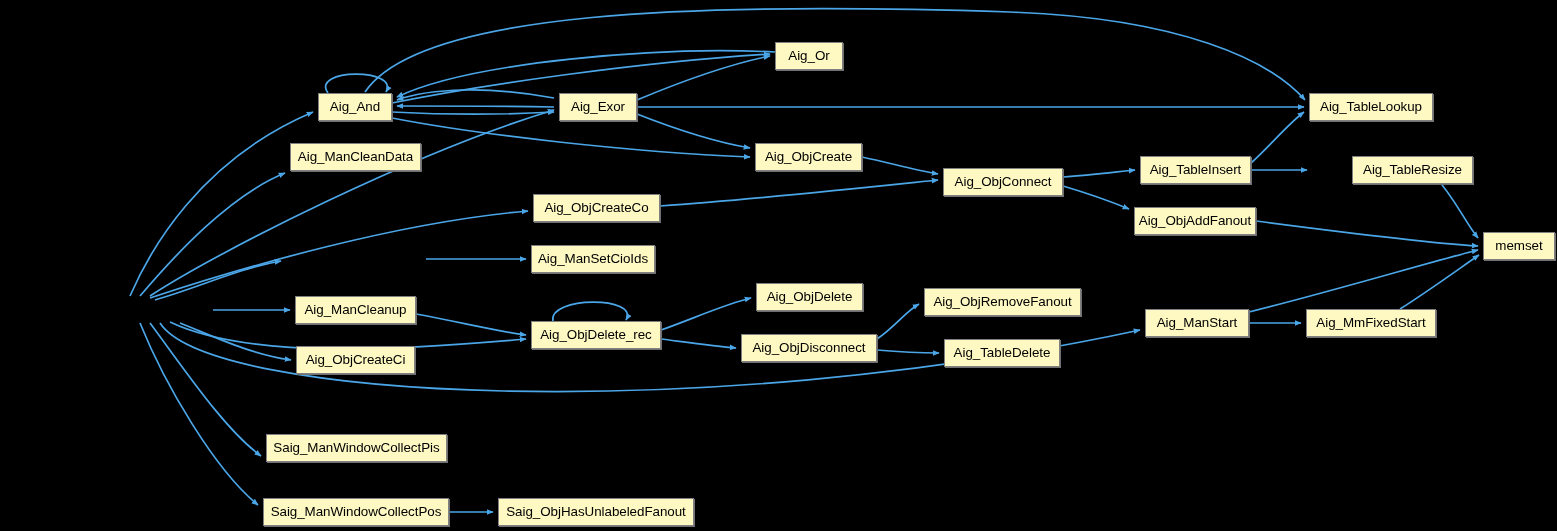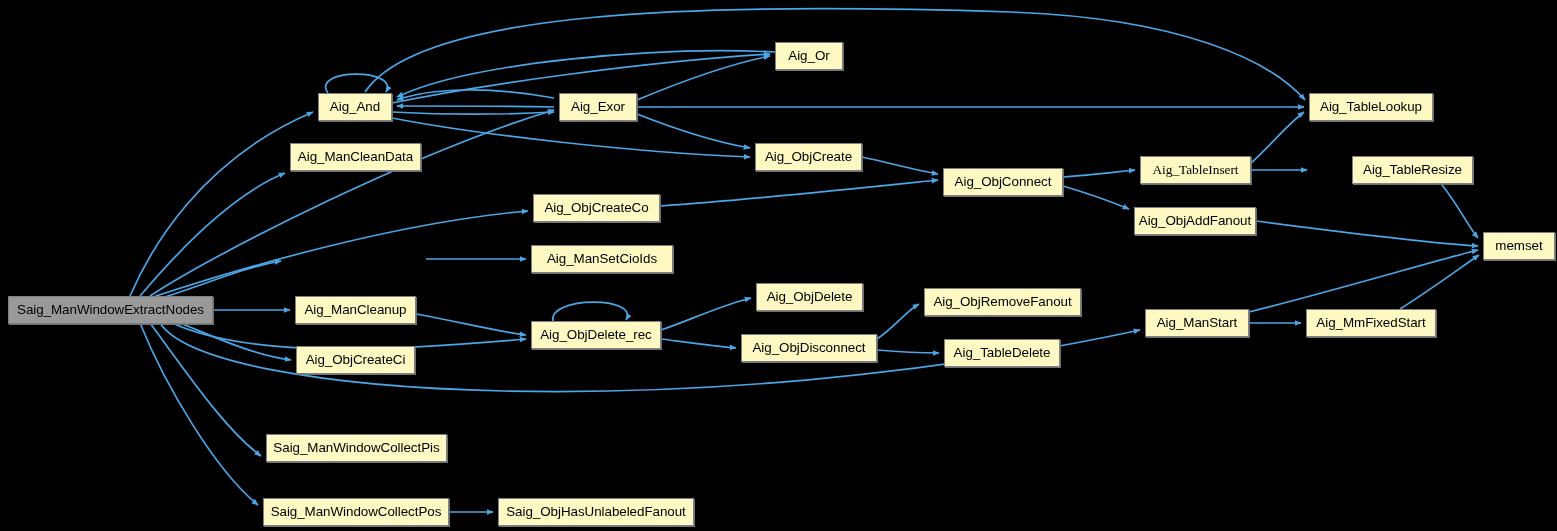--- a/index.html
+++ b/index.html
@@ -99,40 +99,39 @@
       <path d="M 1251 163 C 1270 146, 1288 124, 1304 112" fill="none" stroke="#4ba6e8" stroke-width="1.7" marker-end="url(#arrowhead)"></path>
       <path d="M 1251 170 L 1307 170" fill="none" stroke="#4ba6e8" stroke-width="1.7" marker-end="url(#arrowhead)"></path>
       <path d="M 1433 174 C 1455 198, 1465 222, 1478 238" fill="none" stroke="#4ba6e8" stroke-width="1.7" marker-end="url(#arrowhead)"></path>
       <path d="M 1256 221 C 1340 232, 1430 243, 1478 246" fill="none" stroke="#4ba6e8" stroke-width="1.7" marker-end="url(#arrowhead)"></path>
       <path d="M 1245 313 C 1330 292, 1430 262, 1478 250" fill="none" stroke="#4ba6e8" stroke-width="1.7" marker-end="url(#arrowhead)"></path>
       <path d="M 1245 323 L 1301 323" fill="none" stroke="#4ba6e8" stroke-width="1.7" marker-end="url(#arrowhead)"></path>
       <path d="M 1400 309 C 1430 290, 1460 268, 1479 255" fill="none" stroke="#4ba6e8" stroke-width="1.7" marker-end="url(#arrowhead)"></path>
       <path d="M 449 512 L 493 512" fill="none" stroke="#4ba6e8" stroke-width="1.7" marker-end="url(#arrowhead)"></path>
     </svg>
   <div id="node-layer">
-      <div class="gnode root" style="left: 8px; top: 296px; width: 205px;">Saig_ManWindowExtractNodes</div>
       <div class="gnode" style="left: 318px; top: 93px; width: 74px;">Aig_And</div>
       <div class="gnode" style="left: 290px; top: 143px; width: 131px;">Aig_ManCleanData</div>
       <div class="gnode" style="left: 295px; top: 296px; width: 121px;">Aig_ManCleanup</div>
       <div class="gnode" style="left: 296px; top: 346px; width: 119px;">Aig_ObjCreateCi</div>
       <div class="gnode" style="left: 266px; top: 434px; width: 181px;">Saig_ManWindowCollectPis</div>
       <div class="gnode" style="left: 263px; top: 498px; width: 186px;">Saig_ManWindowCollectPos</div>
       <div class="gnode" style="left: 559px; top: 93px; width: 78px;">Aig_Exor</div>
       <div class="gnode" style="left: 533px; top: 194px; width: 127px;">Aig_ObjCreateCo</div>
-      <div class="gnode" style="left: 531px; top: 245px; width: 142px;">Aig_ManSetCioIds</div>
+      <div class="gnode" style="left: 531px; top: 245px; width: 124px;">Aig_ManSetCioIds</div>
       <div class="gnode" style="left: 531px; top: 321px; width: 130px;">Aig_ObjDelete_rec</div>
       <div class="gnode" style="left: 498px; top: 498px; width: 196px;">Saig_ObjHasUnlabeledFanout</div>
       <div class="gnode" style="left: 775px; top: 42px; width: 68px;">Aig_Or</div>
       <div class="gnode" style="left: 755px; top: 143px; width: 107px;">Aig_ObjCreate</div>
       <div class="gnode" style="left: 756px; top: 283px; width: 107px;">Aig_ObjDelete</div>
       <div class="gnode" style="left: 741px; top: 334px; width: 136px;">Aig_ObjDisconnect</div>
       <div class="gnode" style="left: 943px; top: 168px; width: 120px;">Aig_ObjConnect</div>
       <div class="gnode" style="left: 924px; top: 288px; width: 157px;">Aig_ObjRemoveFanout</div>
       <div class="gnode" style="left: 944px; top: 339px; width: 116px;">Aig_TableDelete</div>
-      <div class="gnode" style="left: 1140px; top: 156px; width: 111px; font-family: Liberation Serif, serif;">Aig_TableInsert</div>
+      <div class="gnode" style="left: 1140px; top: 156px; width: 111px;">Aig_TableInsert</div>
       <div class="gnode" style="left: 1134px; top: 207px; width: 122px;">Aig_ObjAddFanout</div>
       <div class="gnode" style="left: 1145px; top: 309px; width: 104px;">Aig_ManStart</div>
       <div class="gnode" style="left: 1309px; top: 93px; width: 124px;">Aig_TableLookup</div>
       <div class="gnode" style="left: 1312px; top: 156px; width: 121px; margin-left: 40px;">Aig_TableResize</div>
       <div class="gnode" style="left: 1306px; top: 309px; width: 130px;">Aig_MmFixedStart</div>
       <div class="gnode" style="left: 1483px; top: 232px; width: 72px;">memset</div>
     </div>
 </div>
 
 </body></html>

